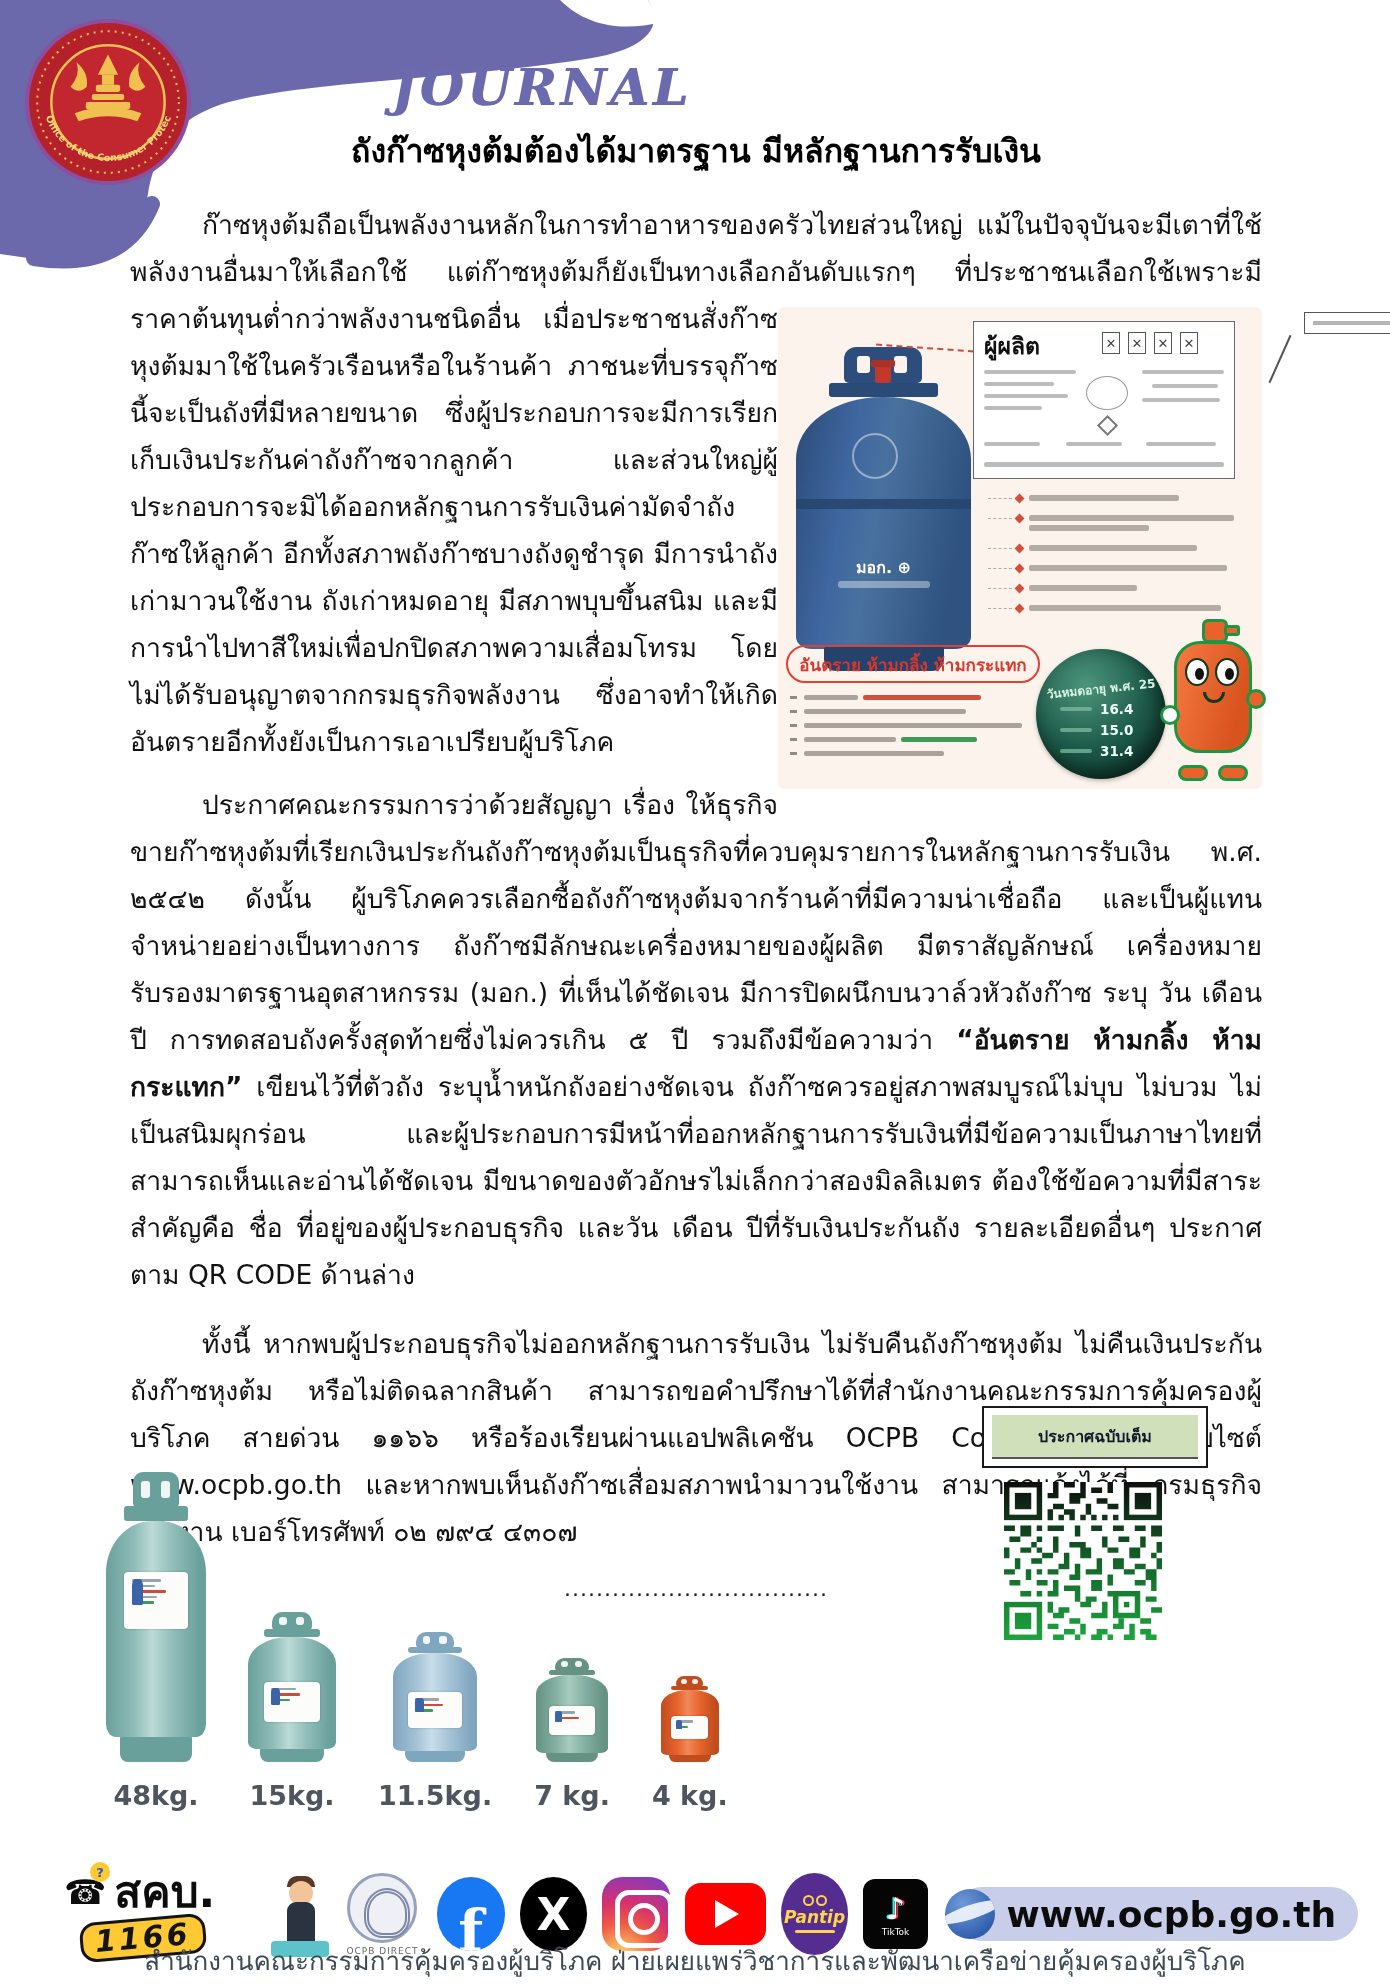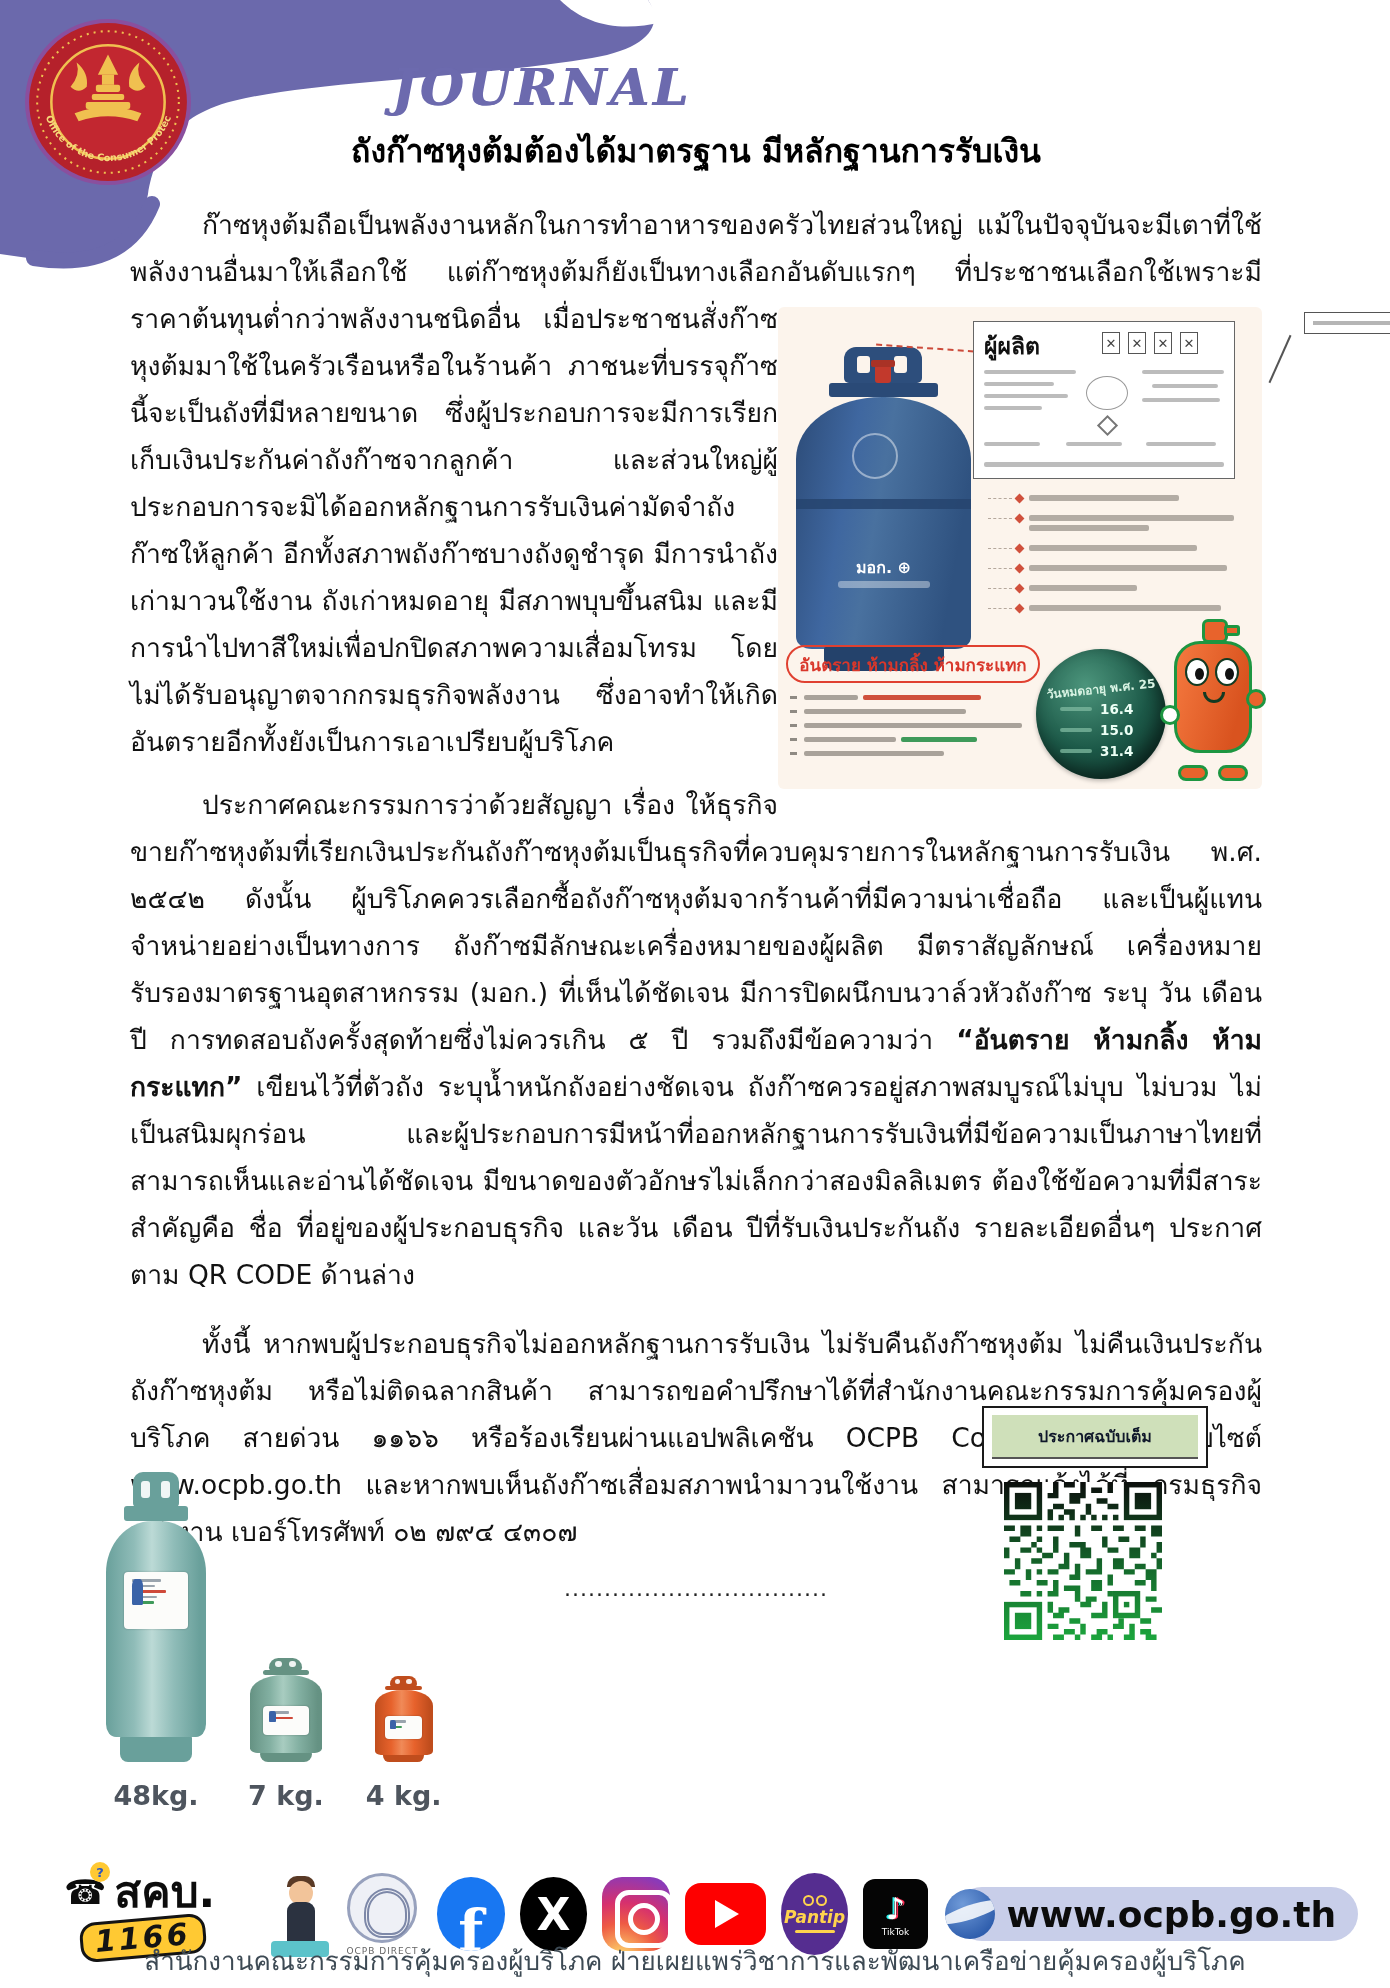--- a/index.html
+++ b/index.html
@@ -437,20 +437,52 @@
               <i class="st-b r"></i>
               <i class="st-b" style="width:52%"></i>
               <i class="st-b g"></i>
             </div>
           </div>
         <div class="tk-foot"></div>
         </div>
       <div class="tlabel">48kg.</div>
     </div>
     <div class="tcol">
+      <div class="tank t15">
+          <div class="tk-handle"></div>
+          <div class="tk-neck"></div>
+        <div class="tk-body">
+            <div class="sticker">
+              <i class="st-cyl"></i>
+              <i class="st-b" style="width:60%"></i>
+              <i class="st-b r"></i>
+              <i class="st-b g"></i>
+            </div>
+          </div>
+        <div class="tk-foot"></div>
+        </div>
+      <div class="tlabel">15kg.</div>
+    </div>
+    <div class="tcol">
+      <div class="tank t115">
+          <div class="tk-handle"></div>
+          <div class="tk-neck"></div>
+        <div class="tk-body">
+            <div class="sticker">
+              <i class="st-cyl"></i>
+              <i class="st-b" style="width:60%"></i>
+              <i class="st-b r"></i>
+              <i class="st-b g"></i>
+            </div>
+          </div>
+        <div class="tk-foot"></div>
+        </div>
+      <div class="tlabel">11.5kg.</div>
+    </div>
+    <div class="tcol">
       <div class="tank t7">
           <div class="tk-handle"></div>
           <div class="tk-neck"></div>
         <div class="tk-body">
             <div class="sticker">
               <i class="st-cyl"></i>
               <i class="st-b" style="width:60%"></i>
               <i class="st-b r"></i>
             </div>
           </div>

